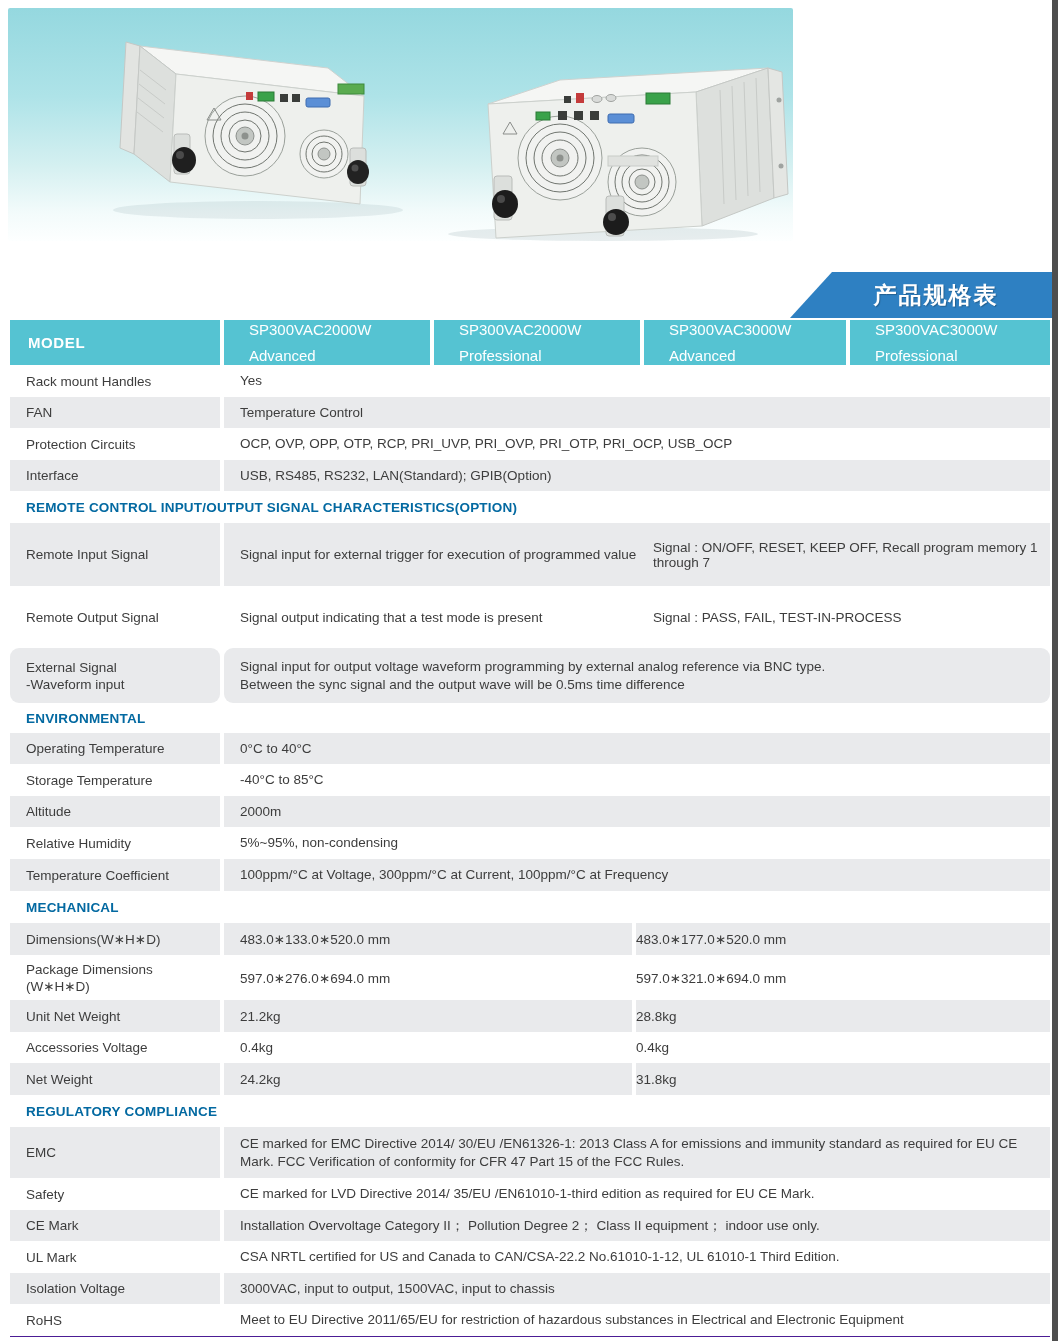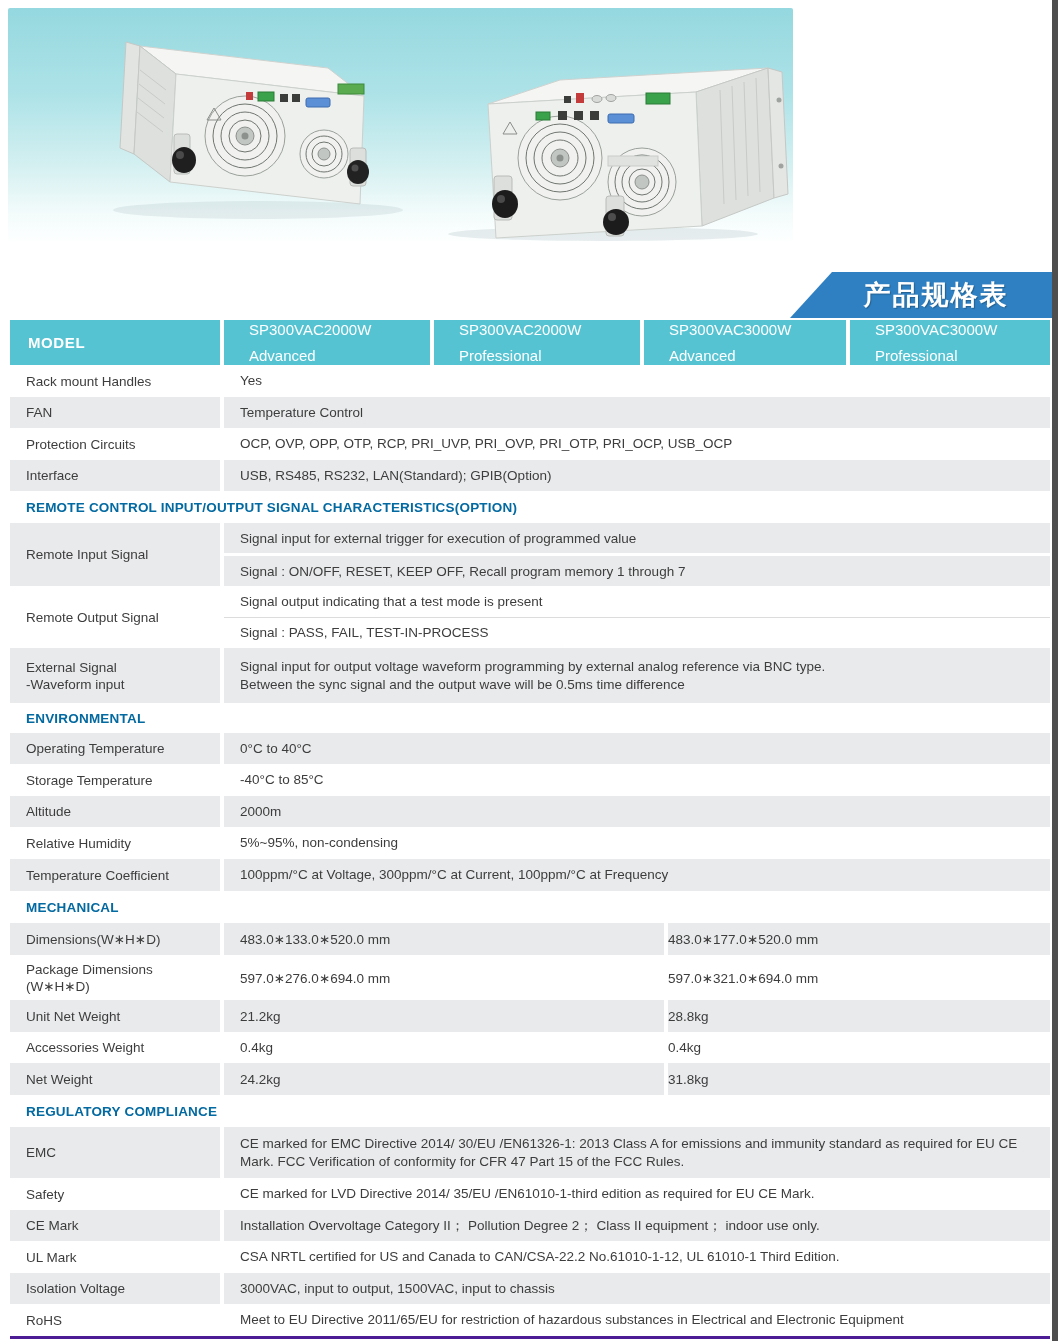--- a/index.html
+++ b/index.html
@@ -8,51 +8,51 @@
        font-family:"Liberation Sans","DejaVu Sans",sans-serif;color:#3d3d3d;}
   .right-bar{position:absolute;left:1052px;top:0;width:6px;height:1341px;background:#4e4e4e;}
   
   .photo{position:absolute;left:8px;top:8px;width:785px;height:233px;border-radius:2px;
          background:linear-gradient(180deg,#95d8df 0%,#aee3e8 38%,#d5f0f1 68%,#f3fbfb 88%,#fdffff 100%);}
   .photo svg{display:block;}
   
   .banner{position:absolute;left:790px;top:272px;width:262px;height:46px;background:#2e80c2;
           clip-path:polygon(42px 0,100% 0,100% 100%,0 100%);
           display:flex;align-items:center;justify-content:center;padding-left:30px;box-sizing:border-box;}
-  .banner span{color:#fff;font-size:27px;font-weight:bold;letter-spacing:2px;
+  .banner span{color:#fff;font-size:23px;font-weight:bold;letter-spacing:2px;
                text-shadow:1px 1px 1px rgba(0,0,0,.25);}
   
   .spec-table{position:absolute;left:10px;top:320px;width:1040px;font-size:13.5px;}
   .thead{display:flex;height:45px;margin-bottom:0;}
   .th{background:#55c3d2;color:#fff;box-sizing:border-box;}
   .th.model{width:210px;display:flex;align-items:center;padding-left:18px;
             font-weight:bold;font-size:15px;letter-spacing:.6px;}
   .th.col{width:206px;margin-left:4px;display:flex;flex-direction:column;justify-content:space-between;
           padding-left:25px;font-size:15px;line-height:19px;}
   .th.col.c4{width:202px;}
   .th.col.last{width:auto;flex:1;}
   .row{display:flex;align-items:stretch;}
   .lbl{width:210px;display:flex;align-items:center;padding-left:16px;box-sizing:border-box;
        line-height:17px;}
   .gap{width:4px;}
   .val{flex:1;display:flex;align-items:center;padding-left:16px;padding-right:6px;
        box-sizing:border-box;line-height:18px;}
   .alt .lbl,.alt .val,.alt .sub,.alt .val1,.alt .val2{background:#e9eaec;}
-  .ml{white-space:pre-line;}
+  .ml{white-space:pre-line;border-radius:9px;}
   .section{display:flex;align-items:center;padding-left:16px;font-weight:bold;color:#0369a1;
            letter-spacing:.2px;background:#fff;box-sizing:border-box;}
   
-  .vals{flex:1;display:flex;flex-direction:column;}
+  .vals{flex:1;display:flex;flex-direction:row;}
   .sub{flex:1;display:flex;align-items:center;padding-left:16px;box-sizing:border-box;}
   .vdiv-w{height:3px;background:#fff;}
   .vdiv-g{height:1px;background:#dcdcdc;}
   
-  .val1{width:440px;display:flex;align-items:center;padding-left:16px;box-sizing:border-box;}
+  .val1{width:408px;display:flex;align-items:center;padding-left:16px;box-sizing:border-box;}
   .val2{flex:1;display:flex;align-items:center;padding-left:0;box-sizing:border-box;}
-  .last-row{border-bottom:3px solid #4c1d95;}
+  .last-row{border-bottom:1px solid #4c1d95;}
   .h30{height:30px}.h31{height:31px}.h32{height:32px}.h45{height:45px}
   .h51{height:51px}.h55{height:55px}.h62{height:62px}.h63{height:63px}
 </style>
 </head>
 <body>
 
 <div class="right-bar"></div>
 
 <div class="photo">
   <svg width="785" height="233" viewBox="0 0 785 233">
@@ -277,21 +277,21 @@
     <div class="val2">597.0∗321.0∗694.0 mm</div>
   </div>
   <div class="row h32 alt">
     <div class="lbl">Unit Net Weight</div>
       <div class="gap"></div>
     <div class="val1">21.2kg</div>
       <div class="gap"></div>
     <div class="val2">28.8kg</div>
   </div>
   <div class="row h31">
-    <div class="lbl">Accessories Weight</div>
+    <div class="lbl">Accessories Voltage</div>
       <div class="gap"></div>
     <div class="val1">0.4kg</div>
       <div class="gap"></div>
     <div class="val2">0.4kg</div>
   </div>
   <div class="row h32 alt">
     <div class="lbl">Net Weight</div>
       <div class="gap"></div>
     <div class="val1">24.2kg</div>
       <div class="gap"></div>

